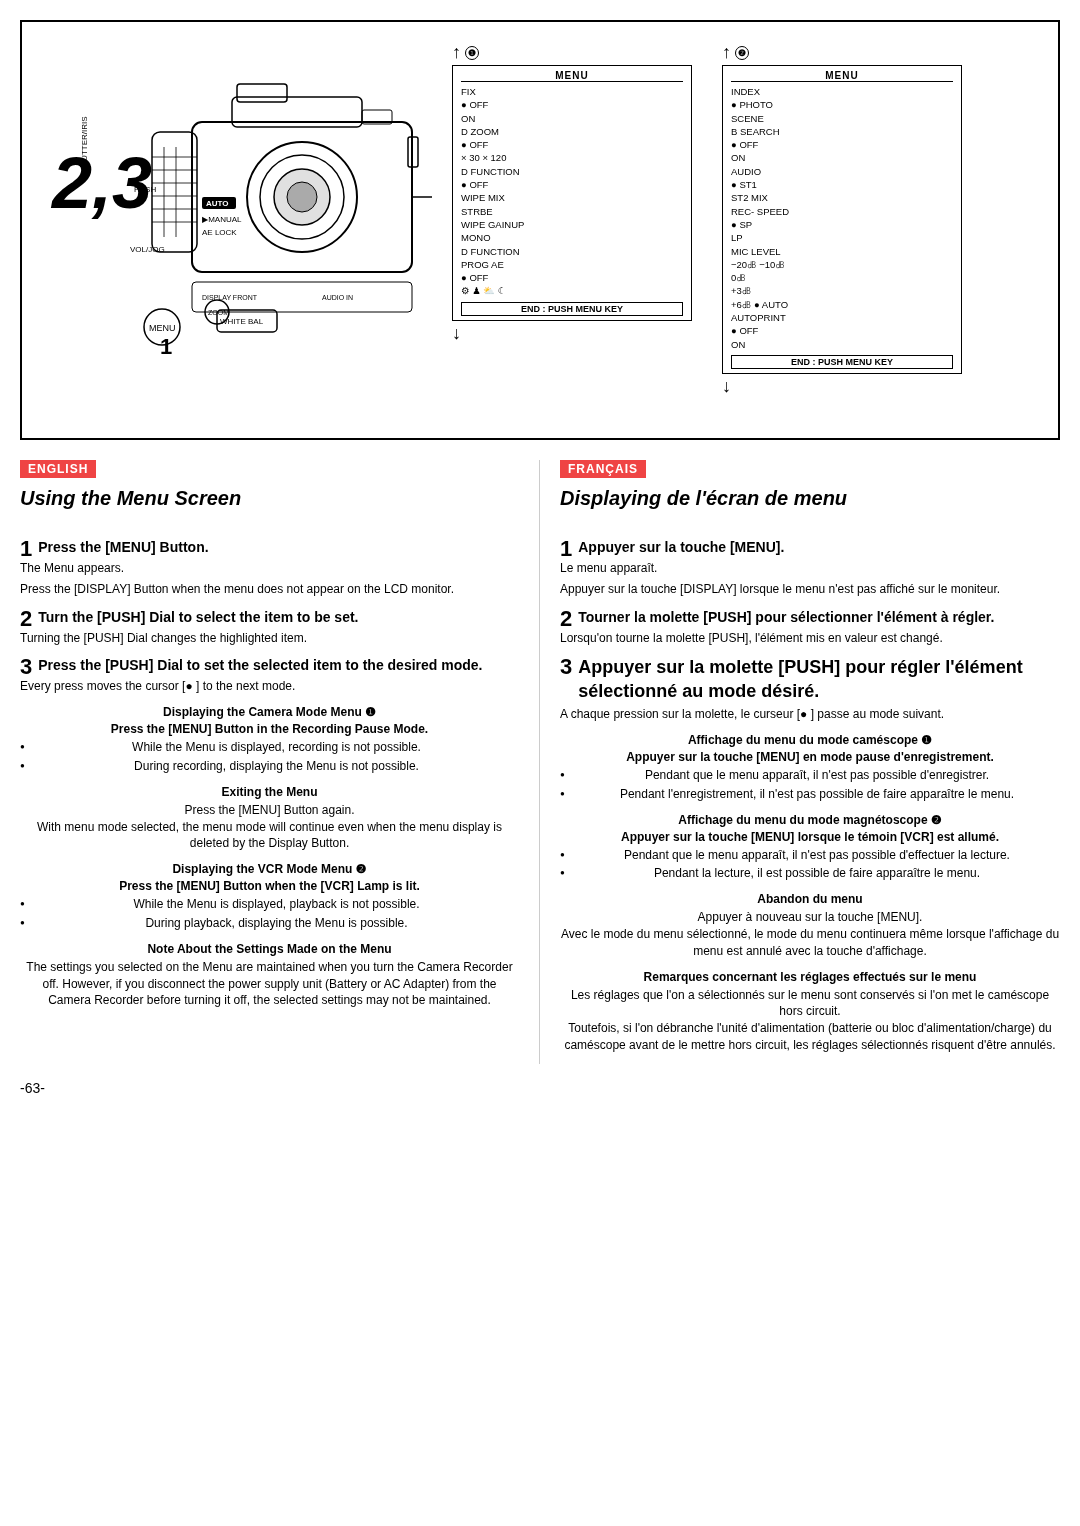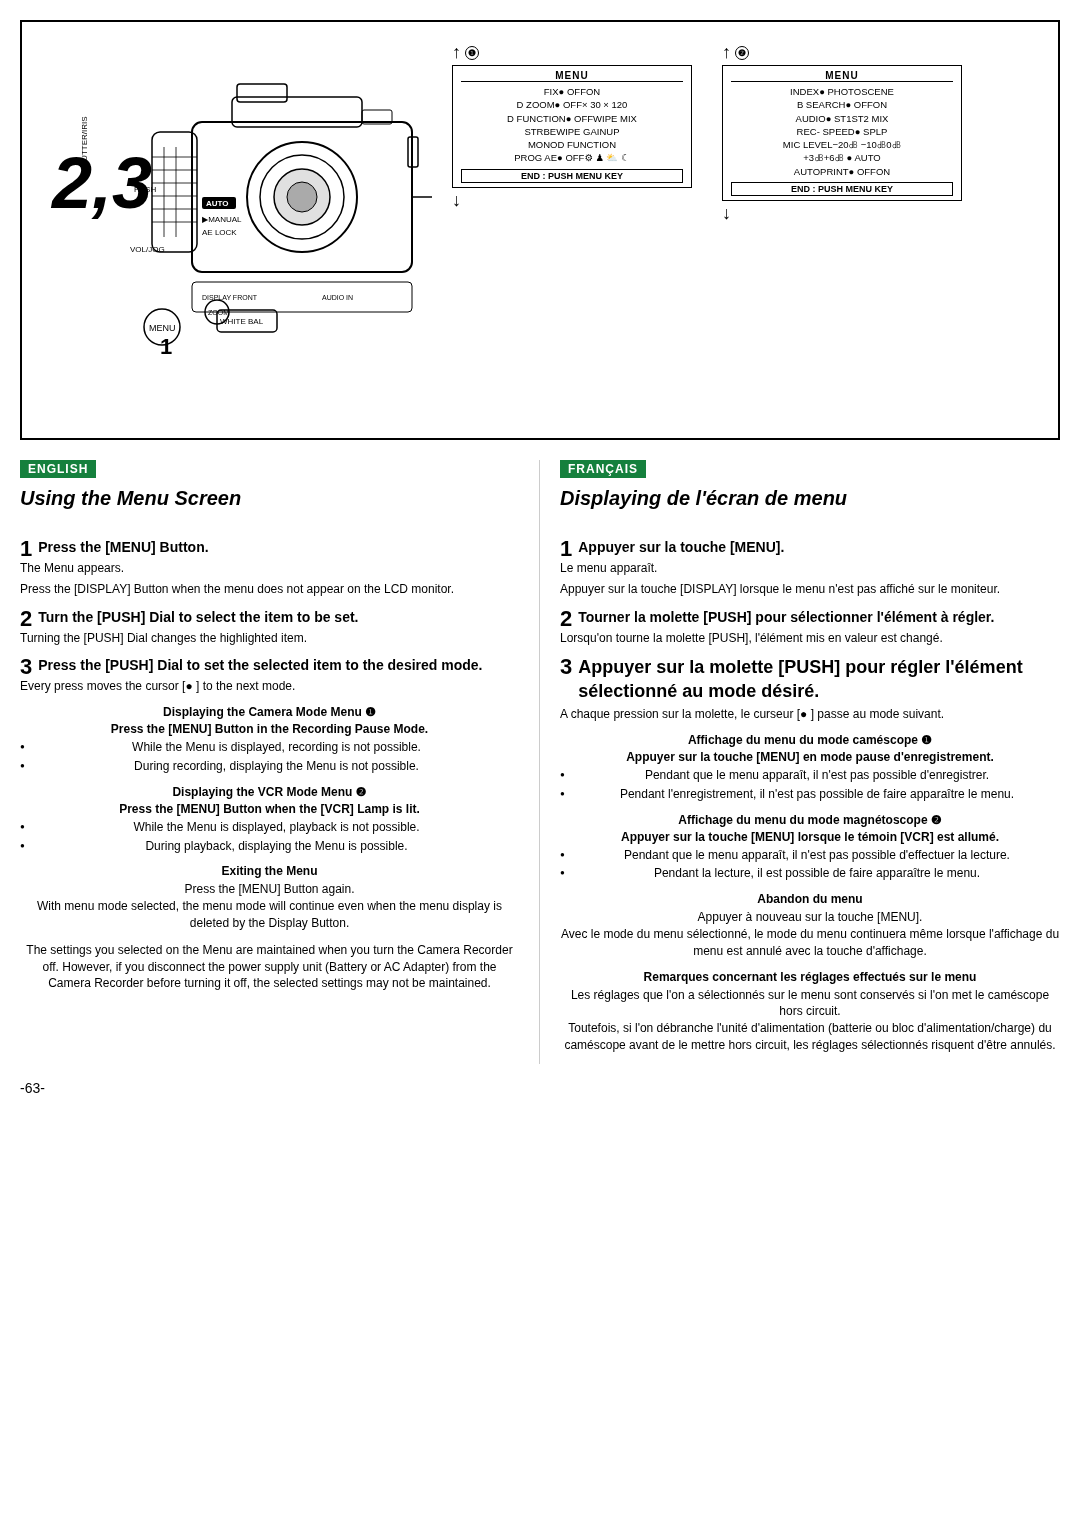--- a/index.html
+++ b/index.html
@@ -51,23 +51,24 @@
       text-align: center;
       font-weight: bold;
       border-bottom: 1px solid #000;
       margin-bottom: 3px;
       font-size: 10px;
       letter-spacing: 1px;
     }
 
     .menu-box-row {
       display: flex;
-      justify-content: center;
+      justify-content: flex-end;
       line-height: 1.4;
       font-size: 9.5px;
+      flex-direction: column;
     }
 
     .menu-box-footer {
       text-align: center;
       border: 1px solid #000;
       margin-top: 4px;
       font-size: 9px;
       font-weight: bold;
       padding: 1px 12px;
     }
@@ -97,21 +98,21 @@
       padding-right: 20px;
       border-right: 1px solid #ccc;
     }
 
     .col-right {
       width: 50%;
       padding-left: 20px;
     }
 
     .lang-header {
-      background: #15803d;
+      background: #ef4444;
       color: #fff;
       font-weight: bold;
       font-size: 12px;
       padding: 2px 8px;
       display: inline-block;
       margin-bottom: 8px;
       letter-spacing: 1px;
     }
 
     .section-title-italic {
@@ -417,36 +418,37 @@
         <div class="sub-section-title">
           <span>Displaying the Camera Mode Menu ❶</span>
         </div>
         <div class="sub-section-subtitle">Press the [MENU] Button in the Recording Pause Mode.</div>
         <div class="bullet-item">While the Menu is displayed, recording is not possible.</div>
         <div class="bullet-item">During recording, displaying the Menu is not possible.</div>
       </div>
 
       
       <div class="sub-section">
+        <div class="sub-section-title">Exiting the Menu</div>
+        <div class="small-body">Press the [MENU] Button again.<br>With menu mode selected, the menu mode will continue even when the menu display is deleted by the Display Button.</div>
+      </div>
+
+      
+      <div class="sub-section">
         <div class="sub-section-title">
           <span>Displaying the VCR Mode Menu ❷</span>
         </div>
         <div class="sub-section-subtitle">Press the [MENU] Button when the [VCR] Lamp is lit.</div>
         <div class="bullet-item">While the Menu is displayed, playback is not possible.</div>
         <div class="bullet-item">During playback, displaying the Menu is possible.</div>
       </div>
 
       
       <div class="sub-section">
-        <div class="sub-section-title">Exiting the Menu</div>
-        <div class="small-body">Press the [MENU] Button again.<br>With menu mode selected, the menu mode will continue even when the menu display is deleted by the Display Button.</div>
-      </div>
-
-      
-      <div class="sub-section">
+        <div class="note-title">Note About the Settings Made on the Menu</div>
         <div class="small-body">The settings you selected on the Menu are maintained when you turn the Camera Recorder off. However, if you disconnect the power supply unit (Battery or AC Adapter) from the Camera Recorder before turning it off, the selected settings may not be maintained.</div>
       </div>
     </div>
 
     <div class="col-right">
       <span class="lang-header">FRANÇAIS</span>
 
       <div class="section-title-italic">Displaying de l'écran de menu</div>
 
       

